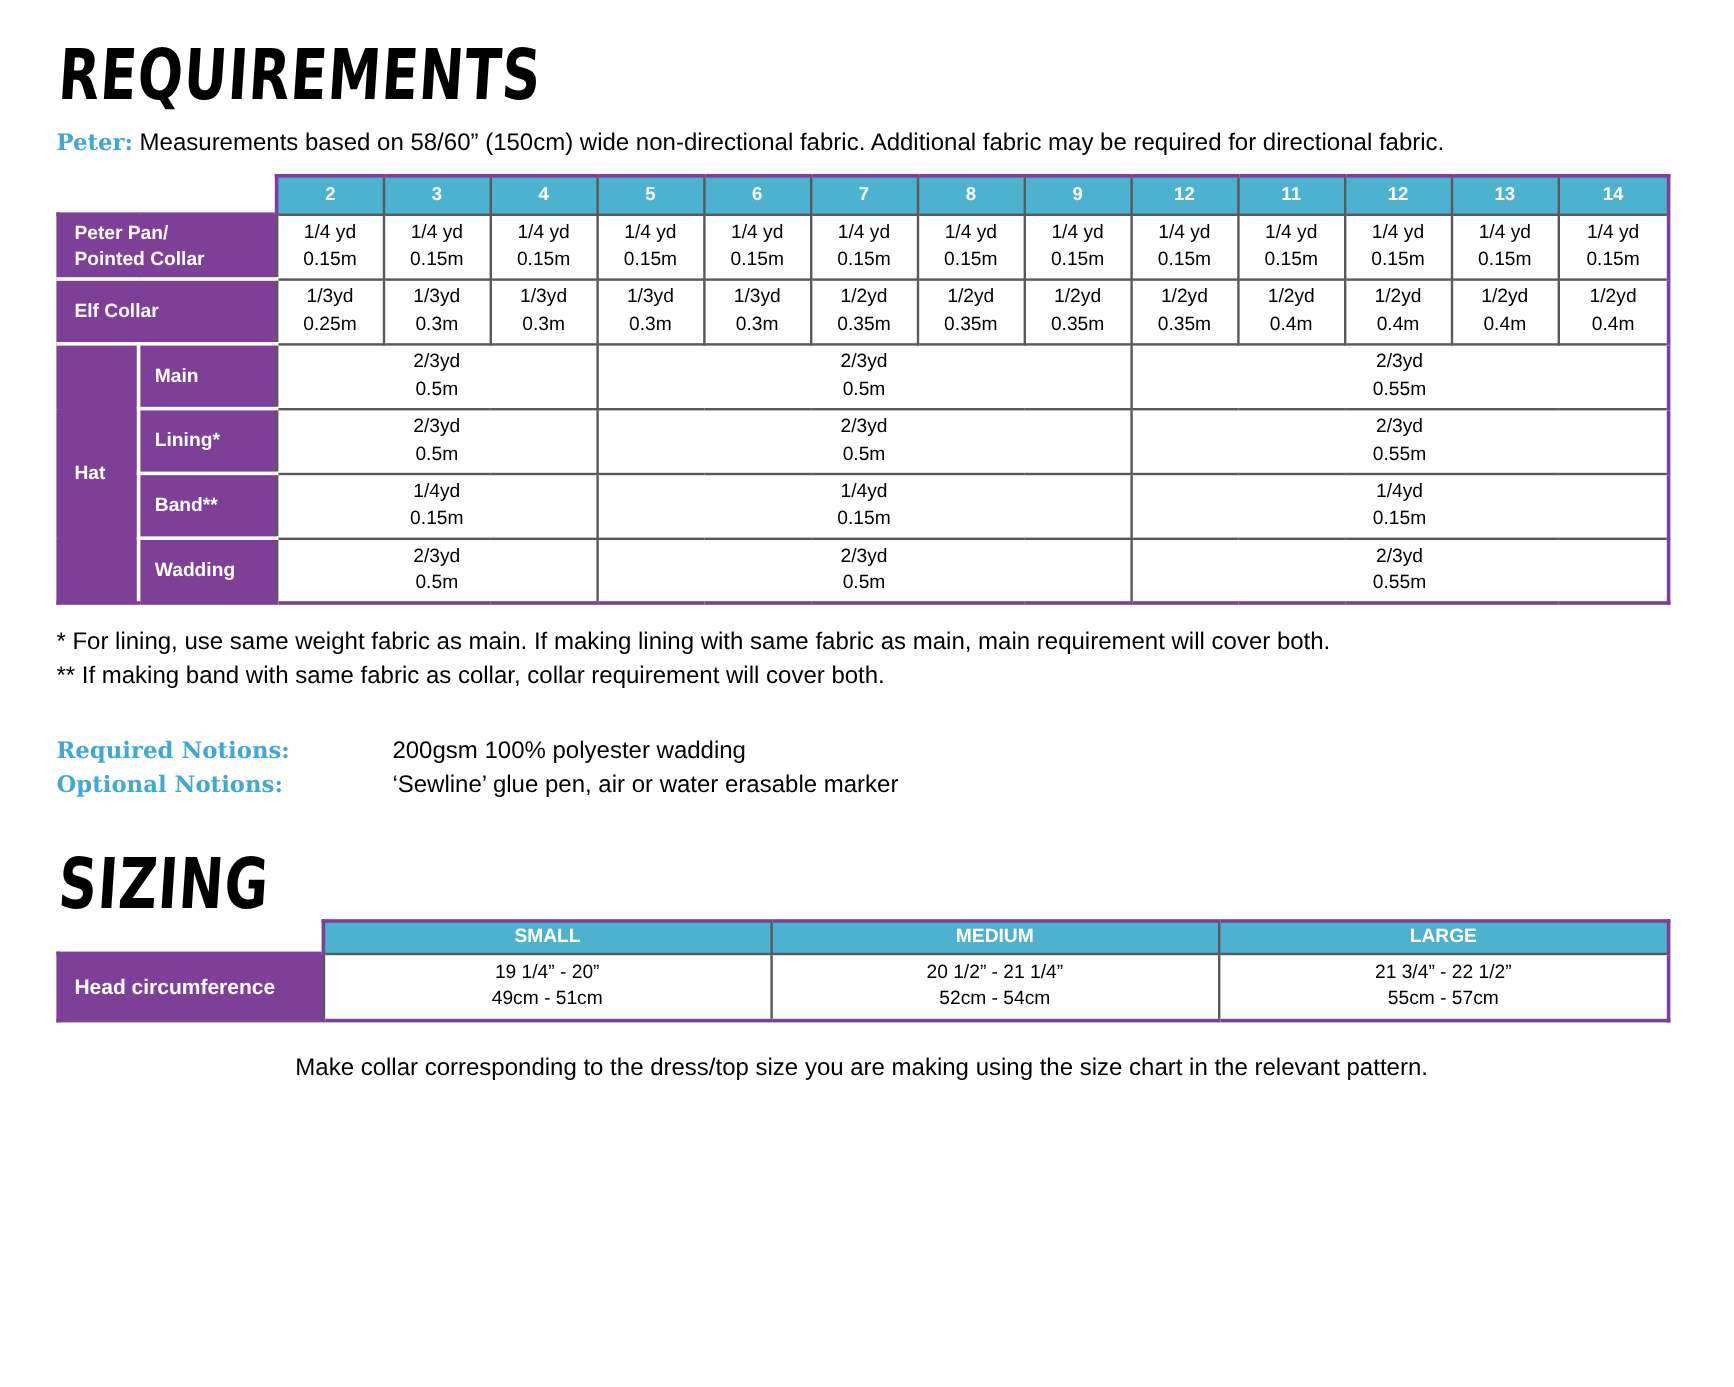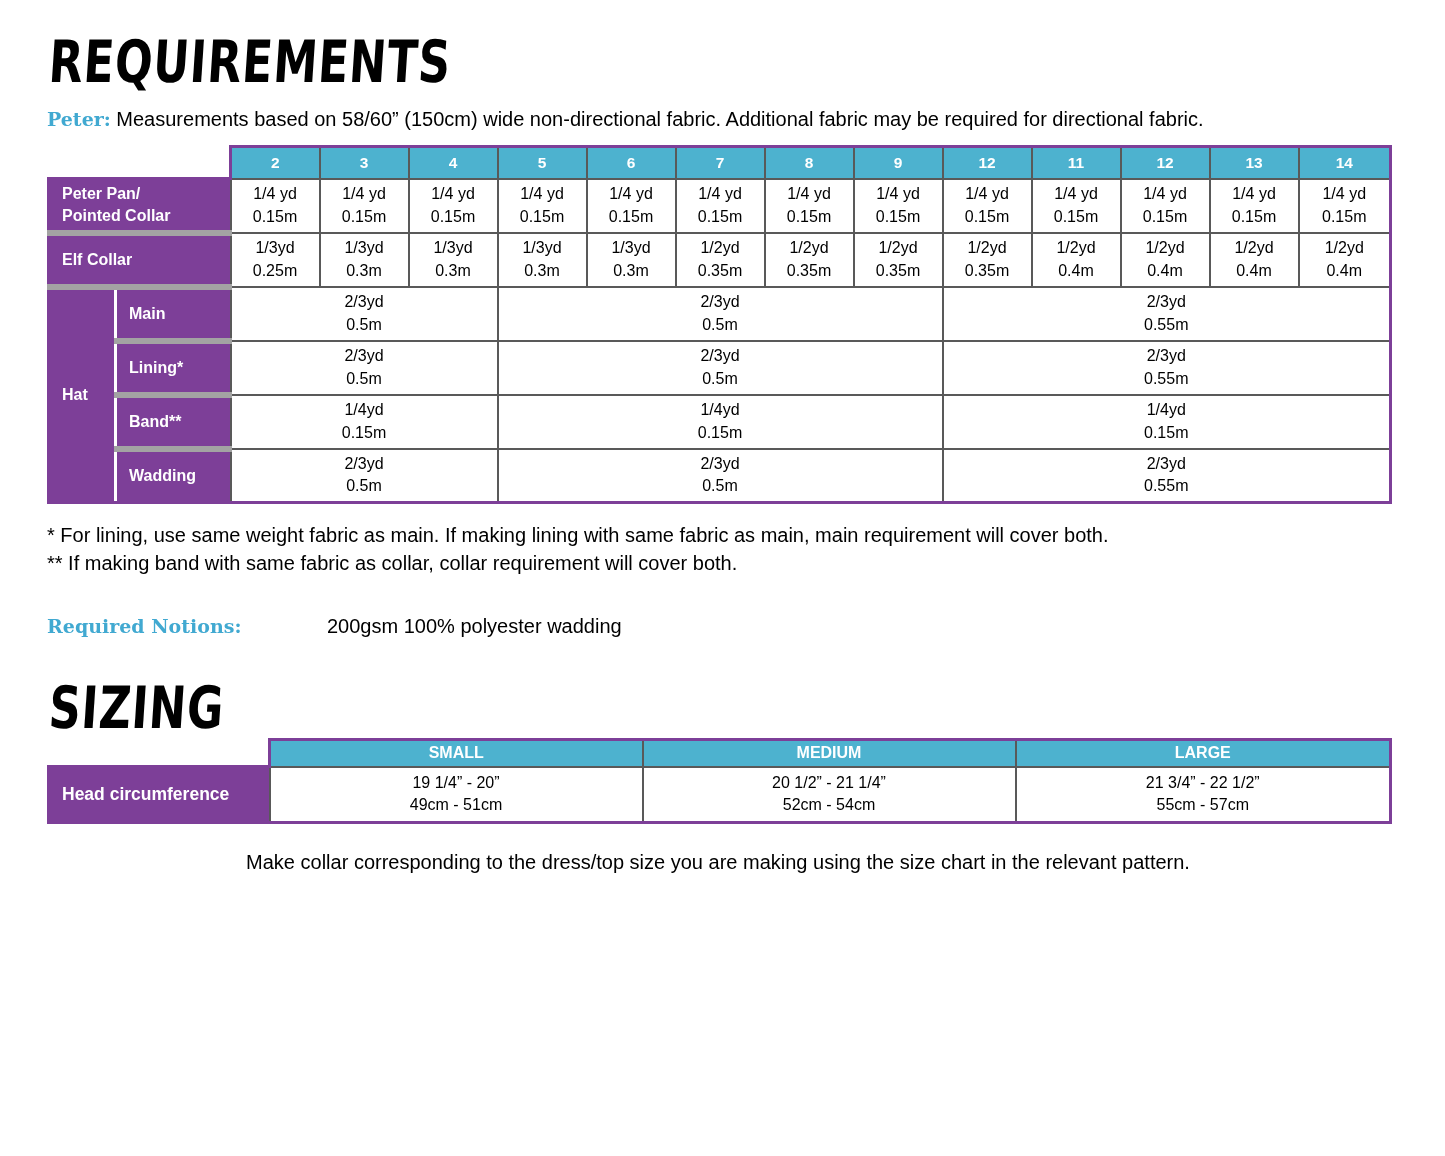--- a/index.html
+++ b/index.html
@@ -51,21 +51,21 @@
     border:2px solid var(--grid);
     border-top:3px solid var(--purple);
     height:32px;
   }
   th.thsize.c-first{border-left:3px solid var(--purple);}
   th.thsize.c-last{border-right:3px solid var(--purple);}
   th.rlabel{
     background:var(--purple);color:#fff;
     text-align:left;font-size:16px;font-weight:bold;
     padding:2px 6px 2px 12px;
-    border-top:6px solid #a3a3a3;border-bottom:3px solid #fff;
+    border-top:3px solid #a3a3a3;border-bottom:3px solid #fff;
     border-left:3px solid var(--purple);
     border-right:2px solid var(--grid);
     white-space:pre-line;line-height:1.35;
   }
   tr.r-first th.rlabel{border-top:3px solid var(--purple);}
   th.rlabel.hat{border-right:3px solid #fff;}
   th.rlabel.sub{border-left:3px solid #fff;}
   td.d{
     border:2px solid var(--grid);
     text-align:center;font-size:16px;line-height:1.4;
@@ -252,20 +252,24 @@
 
   <div class="footnotes">
     <div>* For lining, use same weight fabric as main. If making lining with same fabric as main, main requirement will cover both.</div>
     <div>** If making band with same fabric as collar, collar requirement will cover both.</div>
   </div>
 
   <div class="notions">
     <div class="notion-row">
       <span class="notion-label">Required Notions:</span>
       <span class="notion-value">200gsm 100% polyester wadding</span>
+    </div>
+    <div class="notion-row">
+      <span class="notion-label">Optional Notions:</span>
+      <span class="notion-value">‘Sewline’ glue pen, air or water erasable marker</span>
     </div>
   </div>
 
   <div class="sizing-block">
     <div>
       <span class="hand-title">SIZING</span>
     </div>
 
     <table class="sizing">
       <colgroup>

